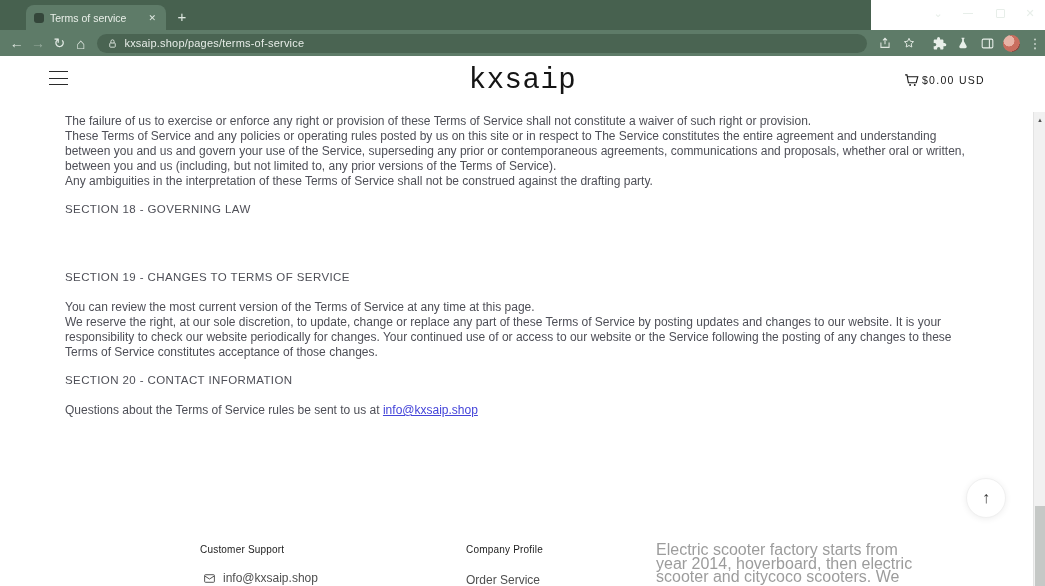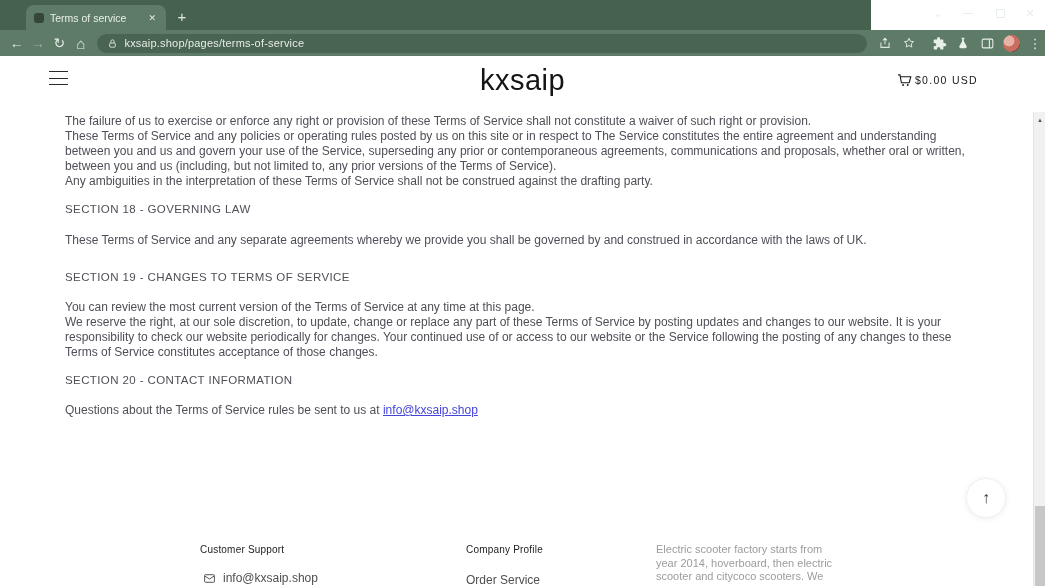--- a/index.html
+++ b/index.html
@@ -39,33 +39,33 @@
             background:radial-gradient(circle at 35% 35%, #e8b3a6 0 35%, #c96e5f 36% 70%, #8e3f3a 71%); }
   .dots { color:#e2eae4; font-size:13px; }
 
   
   .page { position:absolute; left:0; top:56px; width:1045px; height:530px; background:#fff; }
 
   .hamburger { position:absolute; left:49px; top:15px; width:19px; height:14px;
                display:flex; flex-direction:column; justify-content:space-between; cursor:pointer; }
   .hamburger i { display:block; border-top:1.4px solid #2a2a2a; }
   .logo { position:absolute; left:0; right:0; top:8px; text-align:center;
-          font-family:Liberation Sans, sans-serif; font-size:29px; color:#151515; letter-spacing:.5px; }
-  .cart { position:absolute; right:67px; top:15px; display:flex; align-items:center; gap:2px; }
+          font-family:Liberation Mono, monospace; font-size:29px; color:#151515; letter-spacing:.5px; }
+  .cart { position:absolute; right:60px; top:15px; display:flex; align-items:center; gap:2px; }
   .cart-total { font-size:10.5px; letter-spacing:1.3px; color:#161616; }
 
   .blk { position:absolute; left:49px; right:72px; color:#4e4f57;margin-left:16px; }
   .para { font-size:12px; line-height:14.9px; white-space:pre-line; }
   .shead { font-size:11.5px; font-weight:500; letter-spacing:.4px; }
   .link { color:#4444d9; text-decoration:underline; }
 
   
   .f-title { position:absolute; font-size:10px; font-weight:400; color:#1c1c1c; letter-spacing:.2px; }
   .f-item { position:absolute; font-size:12px; color:#4f4f4f; display:flex; align-items:center; gap:7px; }
-  .f-about { position:absolute; left:656px; top:487px; font-size:11px; line-height:13.6px;
+  .f-about { position:absolute; left:656px; top:487px; font-size:16px; line-height:13.6px;
              color:#9c9c9c; white-space:pre-line; }
 
   
   .scrolltop { position:absolute; left:966px; top:422px; width:40px; height:40px; border-radius:50%;
                background:#fff; border:1px solid #f0f0f0; box-shadow:0 1px 6px rgba(0,0,0,.07);
                display:flex; align-items:center; justify-content:center; font-size:16px; color:#3a3a3a; }
 
   
   .sbar { position:absolute; right:0; top:56px; width:12px; height:530px; background:#f1f1f1;
           border-left:1px solid #e3e3e3; }
@@ -162,21 +162,20 @@
         <circle cx="16.6" cy="19.7" r="1.3" fill="#161616" stroke="none"></circle>
       </svg>
     </span>
     <span class="cart-total">$0.00 USD</span>
   </div>
 
   <div class="blk para" style="top:58px">The failure of us to exercise or enforce any right or provision of these Terms of Service shall not constitute a waiver of such right or provision.
 These Terms of Service and any policies or operating rules posted by us on this site or in respect to The Service constitutes the entire agreement and understanding between you and us and govern your use of the Service, superseding any prior or contemporaneous agreements, communications and proposals, whether oral or written, between you and us (including, but not limited to, any prior versions of the Terms of Service).
 Any ambiguities in the interpretation of these Terms of Service shall not be construed against the drafting party.</div>
   <div class="blk shead" style="top:147px">SECTION 18 - GOVERNING LAW</div>
-  <div class="blk para" style="top:177px">These Terms of Service and any separate agreements whereby we provide you shall be governed by and construed in accordance with the laws of UK.</div>
   <div class="blk shead" style="top:215px">SECTION 19 - CHANGES TO TERMS OF SERVICE</div>
   <div class="blk para" style="top:244px">You can review the most current version of the Terms of Service at any time at this page.
 We reserve the right, at our sole discretion, to update, change or replace any part of these Terms of Service by posting updates and changes to our website. It is your responsibility to check our website periodically for changes. Your continued use of or access to our website or the Service following the posting of any changes to these Terms of Service constitutes acceptance of those changes.</div>
   <div class="blk shead" style="top:318px">SECTION 20 - CONTACT INFORMATION</div>
   <div class="blk para" style="top:347px"><span>Questions about the Terms of Service rules be sent to us at </span><a class="link">info@kxsaip.shop</a></div>
 
   <div class="f-title" style="left:200px; top:488px">Customer Support</div>
   <div class="f-item" style="left:203px; top:515px">
     <span>
       <svg width="13" height="13" viewBox="0 0 24 24" fill="none" stroke="#4f4f4f" stroke-width="1.8">

